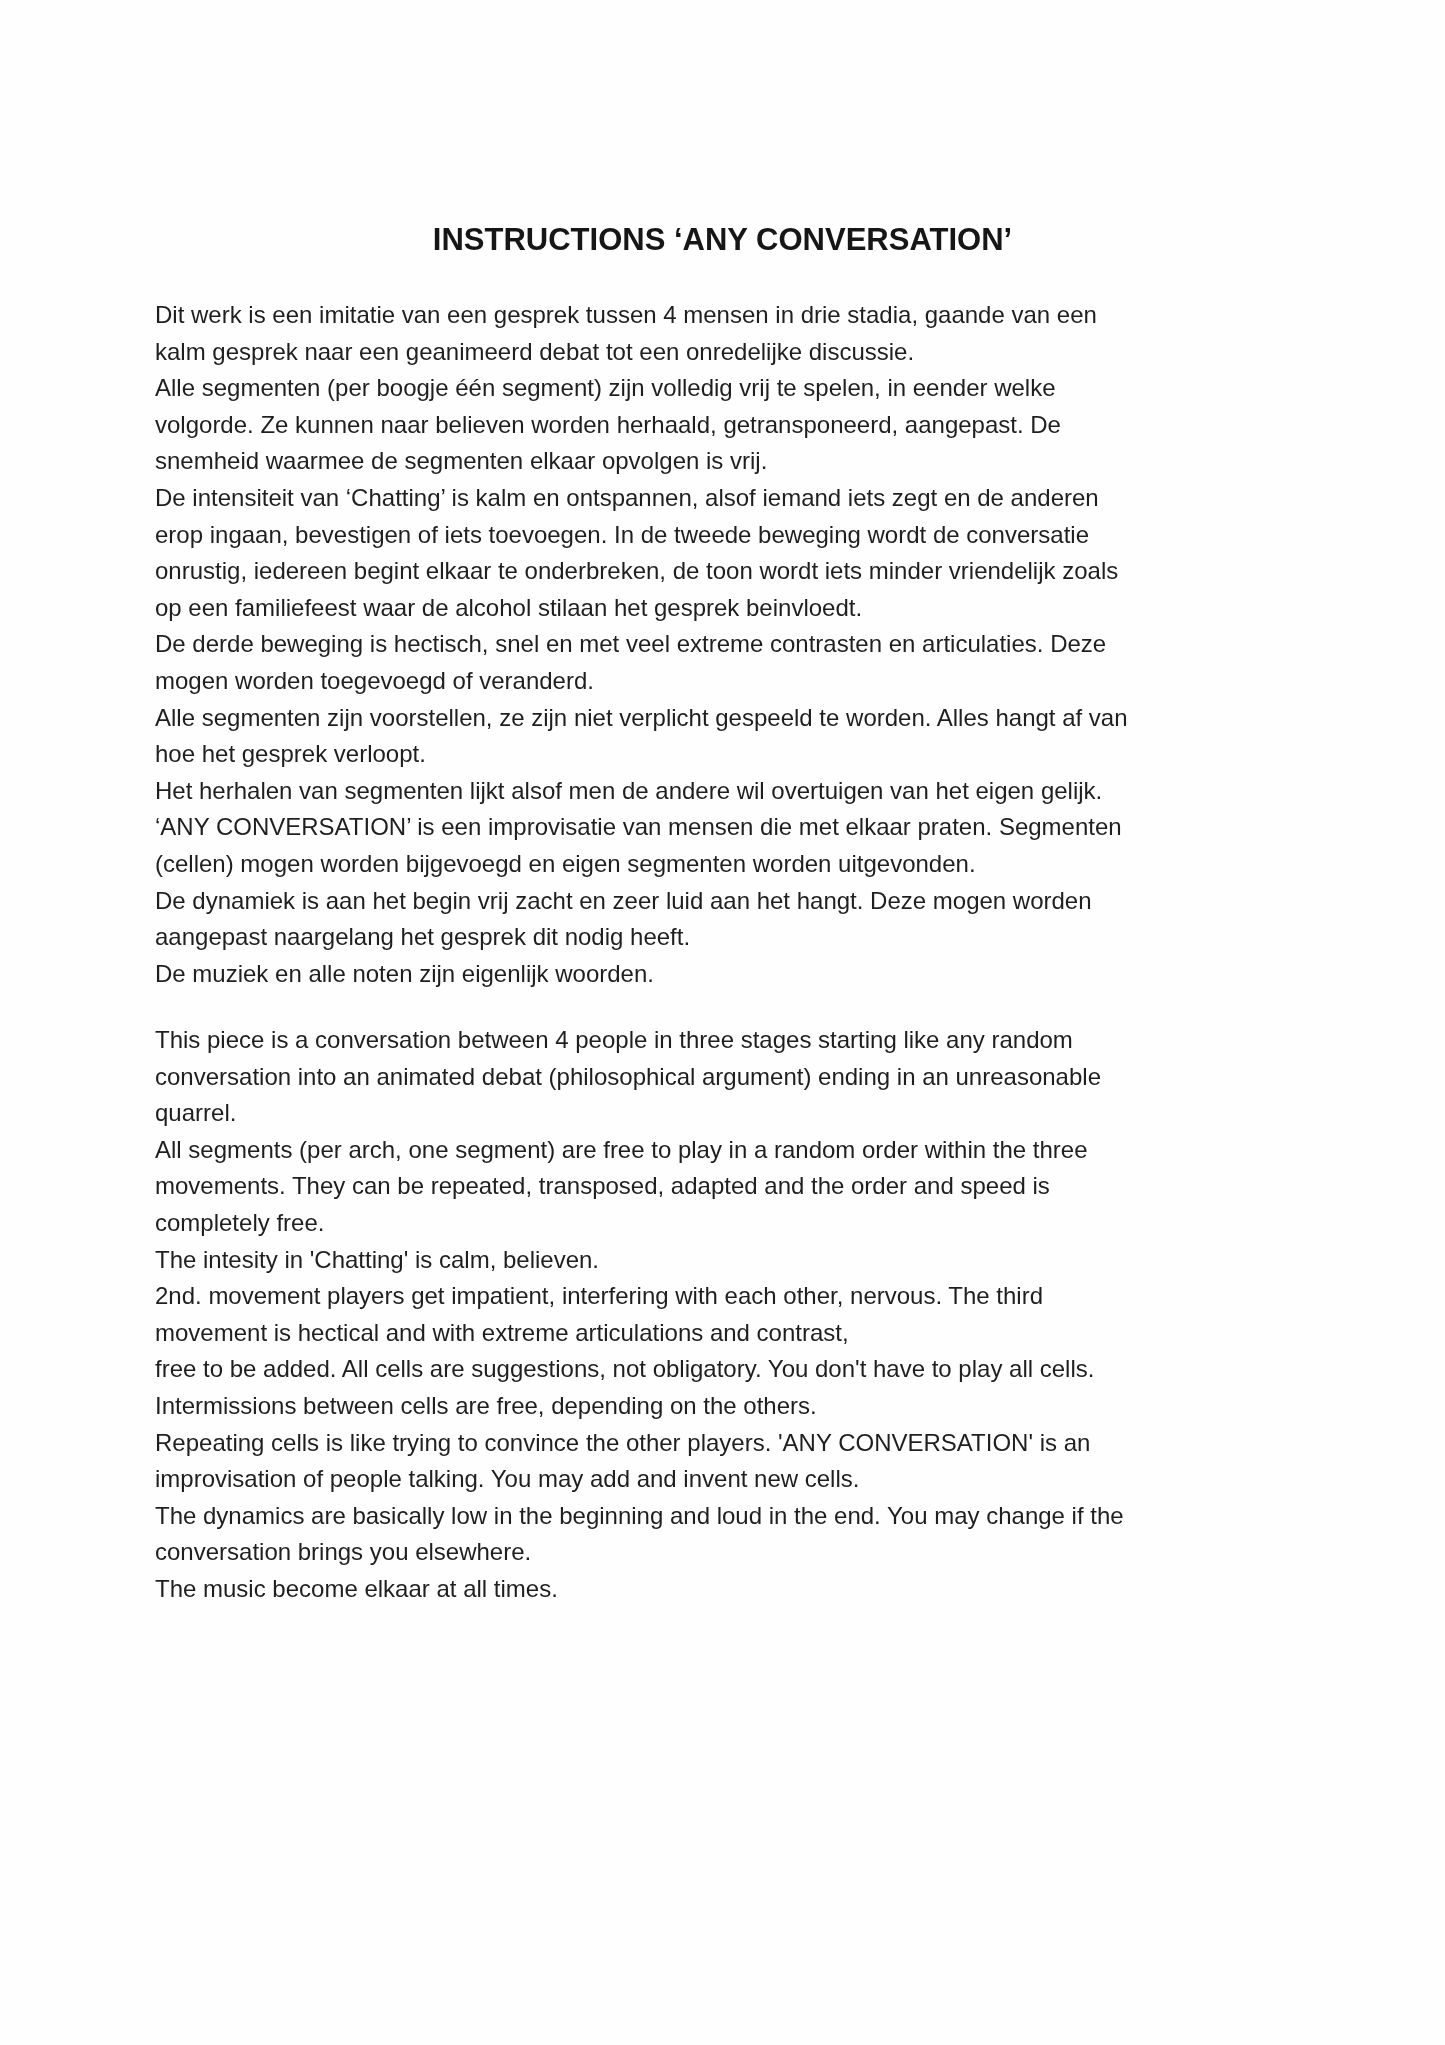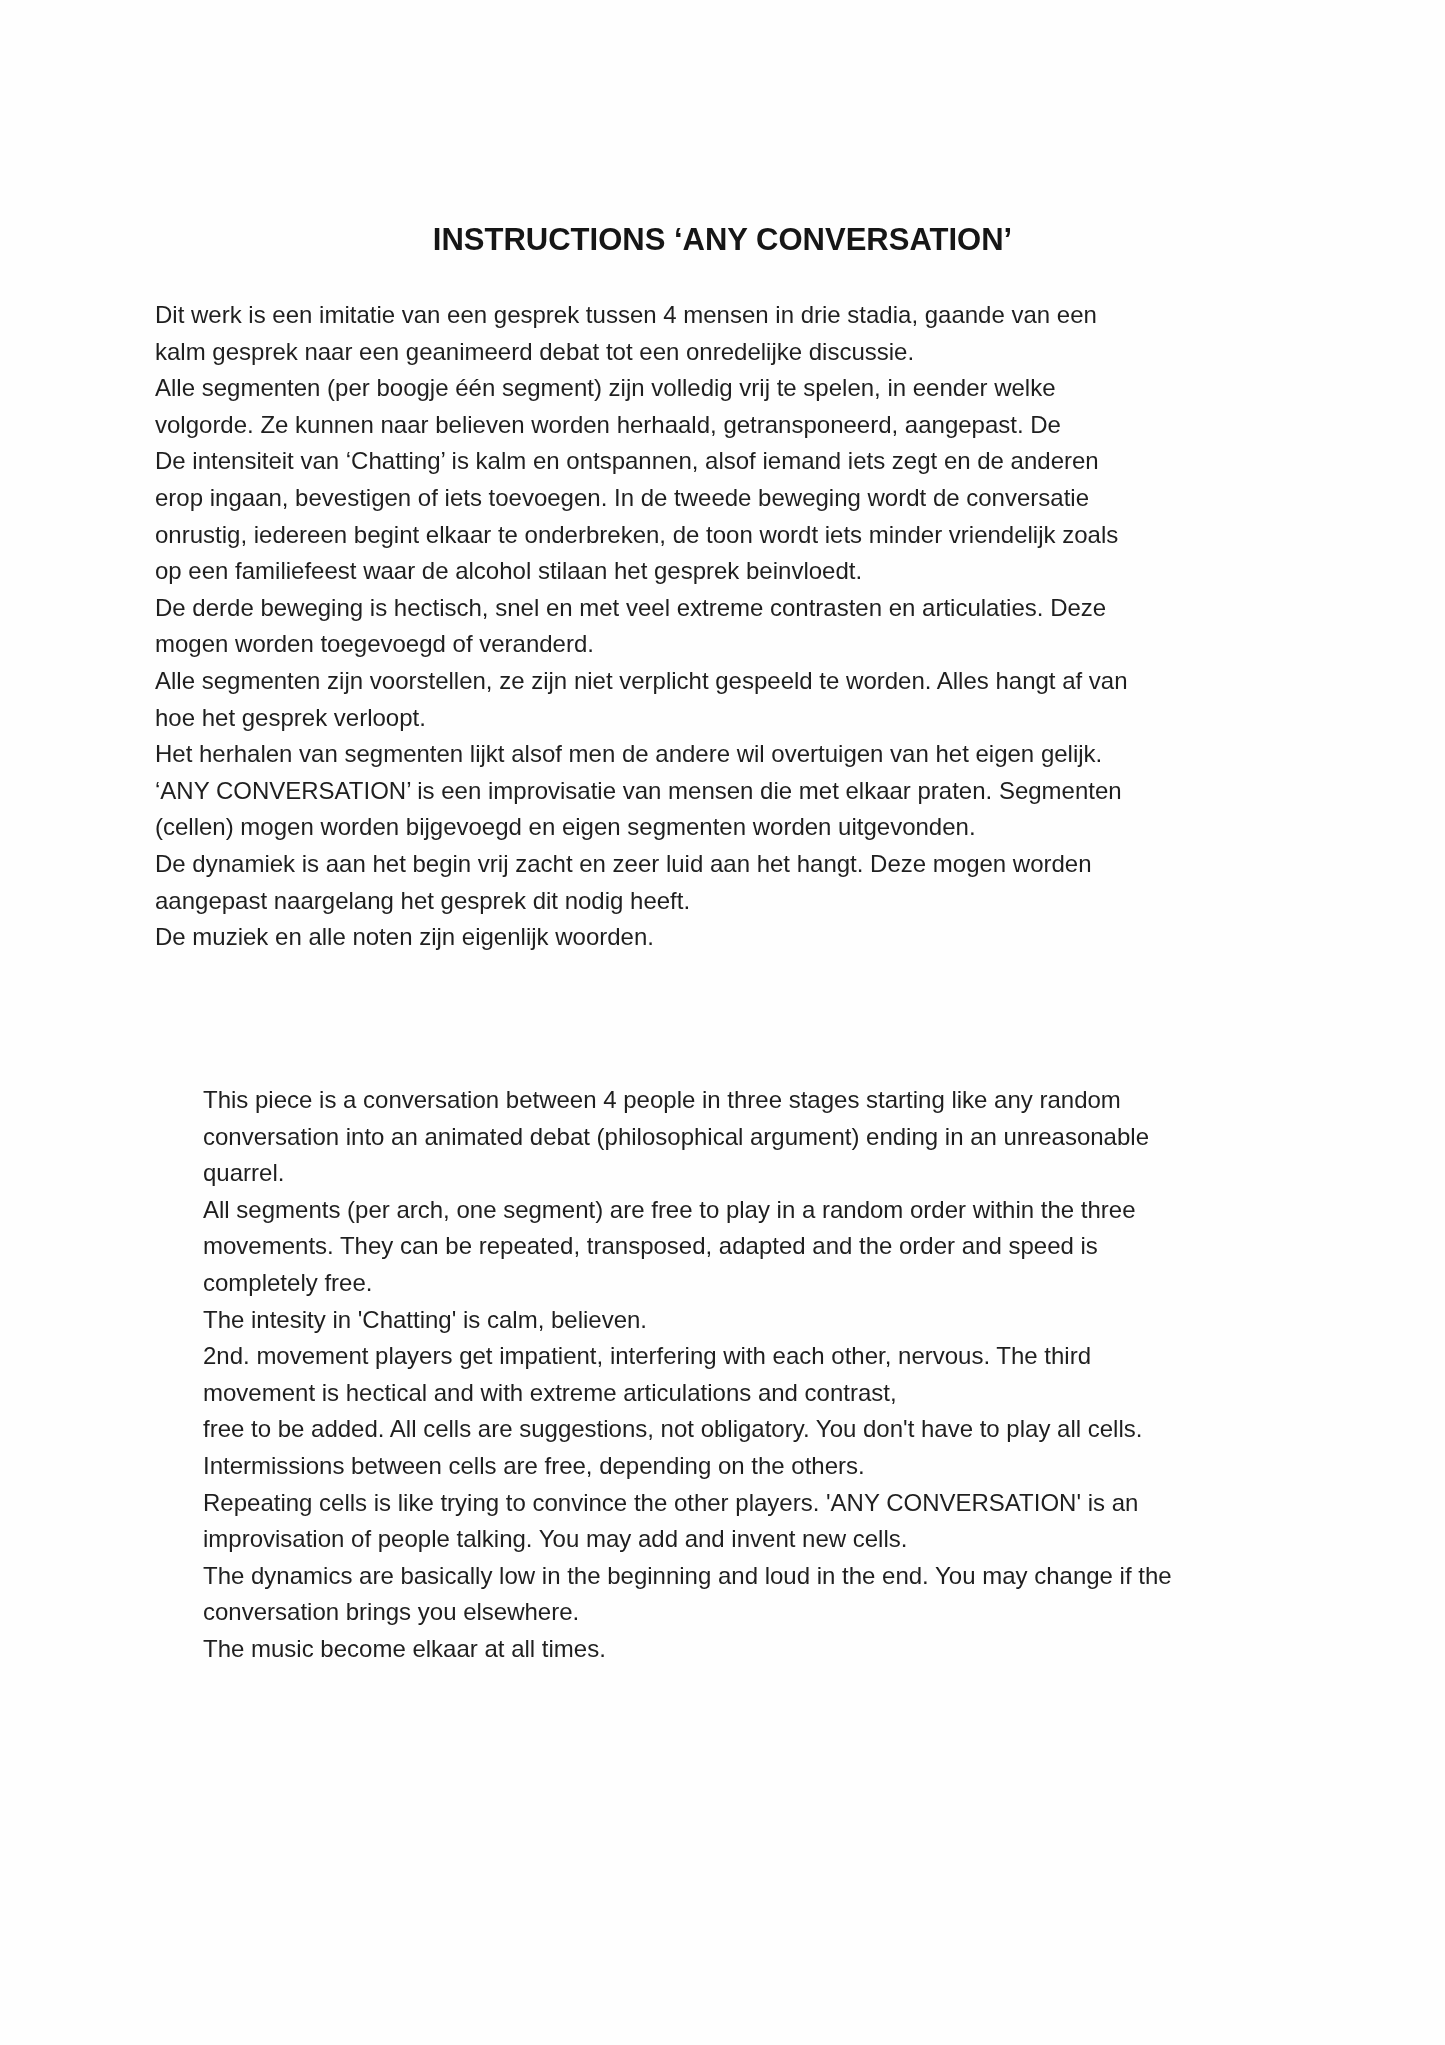--- a/index.html
+++ b/index.html
@@ -27,39 +27,40 @@
     letter-spacing: 0px;
     color: #161616;
     margin: 0;
   }
   .text-block {
     position: absolute;
     left: 155px;
     width: 1200px;
   }
   .text-block-dutch { top: 297px; }
-  .text-block-english { top: 1082px; margin-left: 48px; }
+  .text-block-english { top: 1022px; }
   .text-line {
     font-size: 24px;
     line-height: 36.6px;
     white-space: nowrap;
     color: #1f1f1f;
   }
 </style>
 </head>
 <body>
 
 <div class="page">
   <h1 class="doc-title">INSTRUCTIONS ‘ANY CONVERSATION’</h1>
 
   <div class="text-block text-block-dutch">
       <div class="text-line">Dit werk is een imitatie van een gesprek tussen 4 mensen in drie stadia, gaande van een</div>
       <div class="text-line">kalm gesprek naar een geanimeerd debat tot een onredelijke discussie.</div>
       <div class="text-line">Alle segmenten (per boogje één segment) zijn volledig vrij te spelen, in eender welke</div>
       <div class="text-line">volgorde. Ze kunnen naar believen worden herhaald, getransponeerd, aangepast. De</div>
+      <div class="text-line">snemheid waarmee de segmenten elkaar opvolgen is vrij.</div>
       <div class="text-line">De intensiteit van ‘Chatting’ is kalm en ontspannen, alsof iemand iets zegt en de anderen</div>
       <div class="text-line">erop ingaan, bevestigen of iets toevoegen. In de tweede beweging wordt de conversatie</div>
       <div class="text-line">onrustig, iedereen begint elkaar te onderbreken, de toon wordt iets minder vriendelijk zoals</div>
       <div class="text-line">op een familiefeest waar de alcohol stilaan het gesprek beinvloedt.</div>
       <div class="text-line">De derde beweging is hectisch, snel en met veel extreme contrasten en articulaties. Deze</div>
       <div class="text-line">mogen worden toegevoegd of veranderd.</div>
       <div class="text-line">Alle segmenten zijn voorstellen, ze zijn niet verplicht gespeeld te worden. Alles hangt af van</div>
       <div class="text-line">hoe het gesprek verloopt.</div>
       <div class="text-line">Het herhalen van segmenten lijkt alsof men de andere wil overtuigen van het eigen gelijk.</div>
       <div class="text-line">‘ANY CONVERSATION’ is een improvisatie van mensen die met elkaar praten. Segmenten</div>

